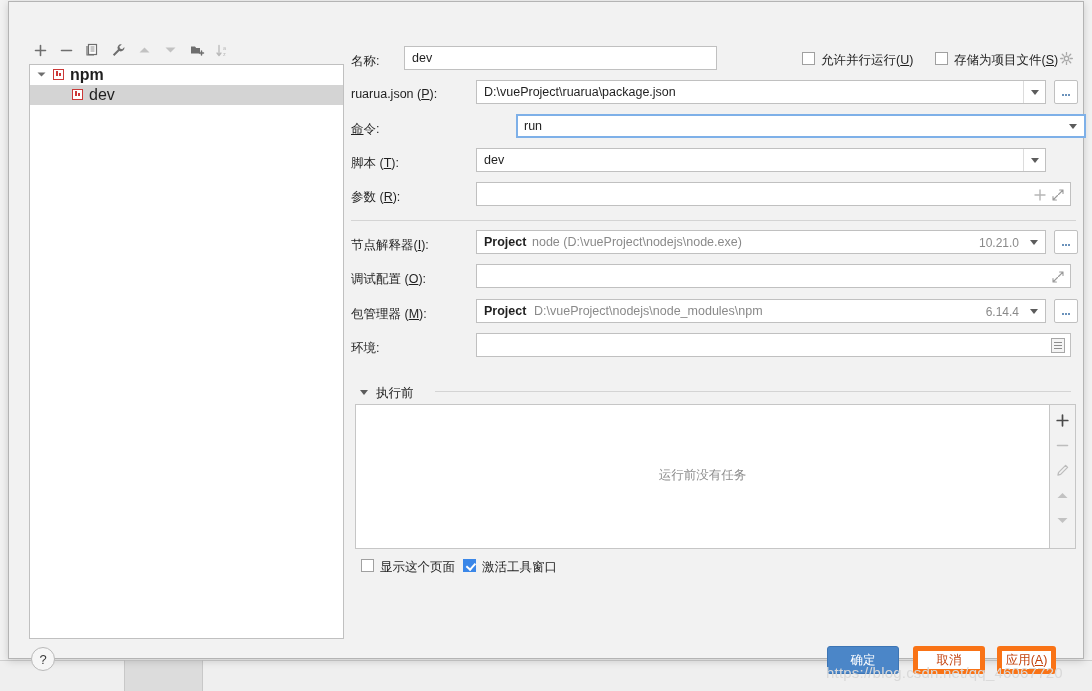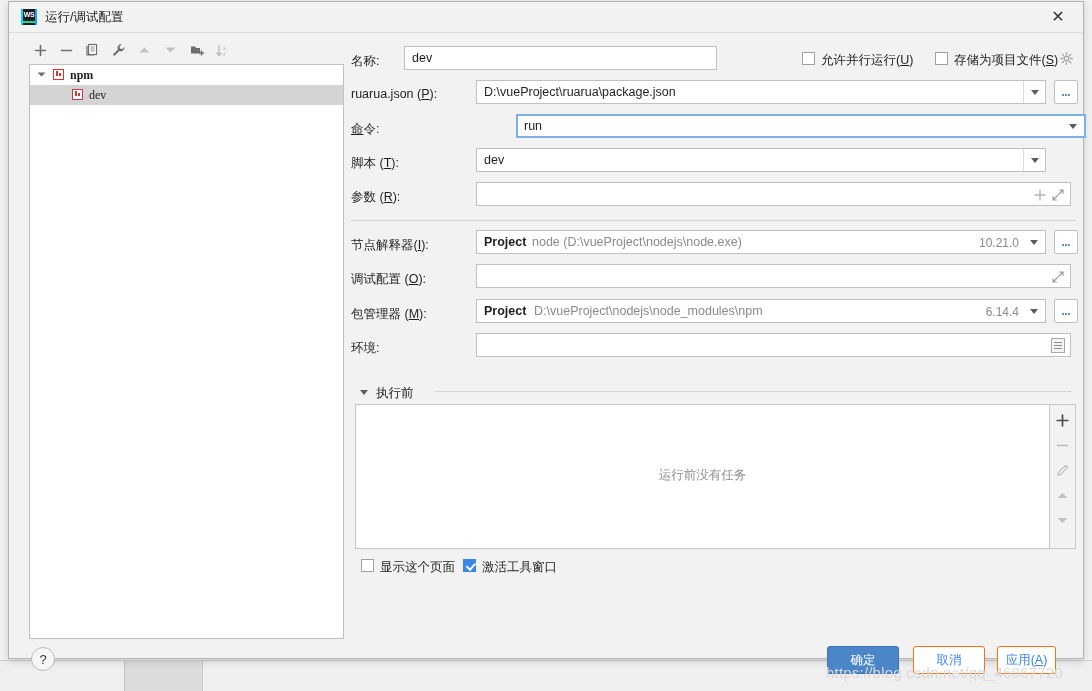--- a/index.html
+++ b/index.html
@@ -47,21 +47,21 @@
   .left-toolbar{position:absolute;left:20px;top:36px;width:315px;height:26px;}
   .tb-icon{
     position:absolute;top:0;width:22px;height:24px;cursor:default;
     display:flex;align-items:center;justify-content:center;
   }
   .tb-icon svg{display:block;}
   .tree-panel{
     position:absolute;left:20px;top:62px;width:315px;height:575px;
     background:#fff;border:1px solid #c0c0c0;box-sizing:border-box;overflow:hidden;
   }
-  .tree-row{position:relative;height:20px;line-height:20px;font-size:12px;white-space:nowrap;font-family:Liberation Serif, serif;}
+  .tree-row{position:relative;height:20px;line-height:20px;font-size:16px;white-space:nowrap;}
   .tree-row.sel{background:#d4d4d4;}
   .tw{position:absolute;width:12px;height:20px;}
   .tw svg{position:absolute;left:1px;top:6px;}
   .npm-ico{position:absolute;width:11px;height:11px;top:4px;border:1.6px solid #cb3837;box-sizing:border-box;background:#fff;}
   .npm-ico:after{content:"";position:absolute;left:2px;top:1px;width:2px;height:5px;background:#cb3837;}
   .npm-ico:before{content:"";position:absolute;left:5px;top:3px;width:2px;height:3px;background:#cb3837;}
   .wrench-ico{position:absolute;width:13px;height:13px;top:3px;}
   .tree-label{position:absolute;}
   .bold{font-weight:bold;}
 
@@ -115,21 +115,21 @@
   .bl-line{position:absolute;height:1px;background:#d4d4d4;}
   .bl-box{position:absolute;background:#fff;border:1px solid #c6c6c6;box-sizing:border-box;}
   .bl-empty{position:absolute;width:100%;top:62px;text-align:center;font-size:12.5px;color:#8d8d8d;}
   .bl-side{position:absolute;background:#f2f2f2;border:1px solid #c6c6c6;border-left:none;box-sizing:border-box;}
   .bl-sbtn{position:absolute;left:0;width:100%;height:26px;display:flex;align-items:center;justify-content:center;cursor:default;}
 
   
   .footer-btn{
     position:absolute;height:28px;border-radius:3px;box-sizing:border-box;
     font-size:12.5px;display:flex;align-items:center;justify-content:center;cursor:default;
-    background:#fff;border:1px solid #f97316;color:#3b82f6;
+    background:#fff;border:5px solid #f97316;color:#c2410c;
   }
   .footer-btn.primary{background:#4b86c8;border:1px solid #3d75b4;color:#fff;}
   .help-btn{
     position:absolute;left:22px;top:645px;width:24px;height:24px;border-radius:50%;
     border:1px solid #b9b9b9;background:#f6f6f6;box-sizing:border-box;
     display:flex;align-items:center;justify-content:center;font-size:13px;color:#3b3b3b;cursor:default;
   }
   .watermark{
     position:absolute;left:826px;top:664px;font-size:15px;color:#d9d9d9;
     letter-spacing:.2px;white-space:nowrap;font-family:"Liberation Sans",sans-serif;
@@ -140,30 +140,20 @@
 
 <div class="backdrop"></div>
 <div class="bd-strip-left"></div>
 <div class="bd-strip-mid"></div>
 <div class="bd-strip-right"></div>
 <div class="bd-vline" style="left:124px"></div>
 <div class="bd-vline" style="left:202px"></div>
 
 <div class="dialog">
 
-  <div class="titlebar">
-    <div class="ws-logo">
-      <div class="cy"></div>
-        <div class="cy2"></div>
-      <div class="tx">WS</div>
-      <div class="bar"></div>
-    </div>
-    <div class="title-text">运行/调试配置</div>
-    <div class="close-btn">✕</div>
-  </div>
 
   <div class="left-toolbar">
     <div class="tb-icon" style="left:0px">
       <svg width="13" height="13" viewBox="0 0 13 13">
           <path d="M6.5 1.5v10M1.5 6.5h10" stroke="#6e6e6e" stroke-width="1.6" stroke-linecap="round"></path>
         </svg>
     </div>
     <div class="tb-icon" style="left:26px">
       <svg width="13" height="13" viewBox="0 0 13 13">
           <path d="M1.5 6.5h10" stroke="#6e6e6e" stroke-width="1.6" stroke-linecap="round"></path>

